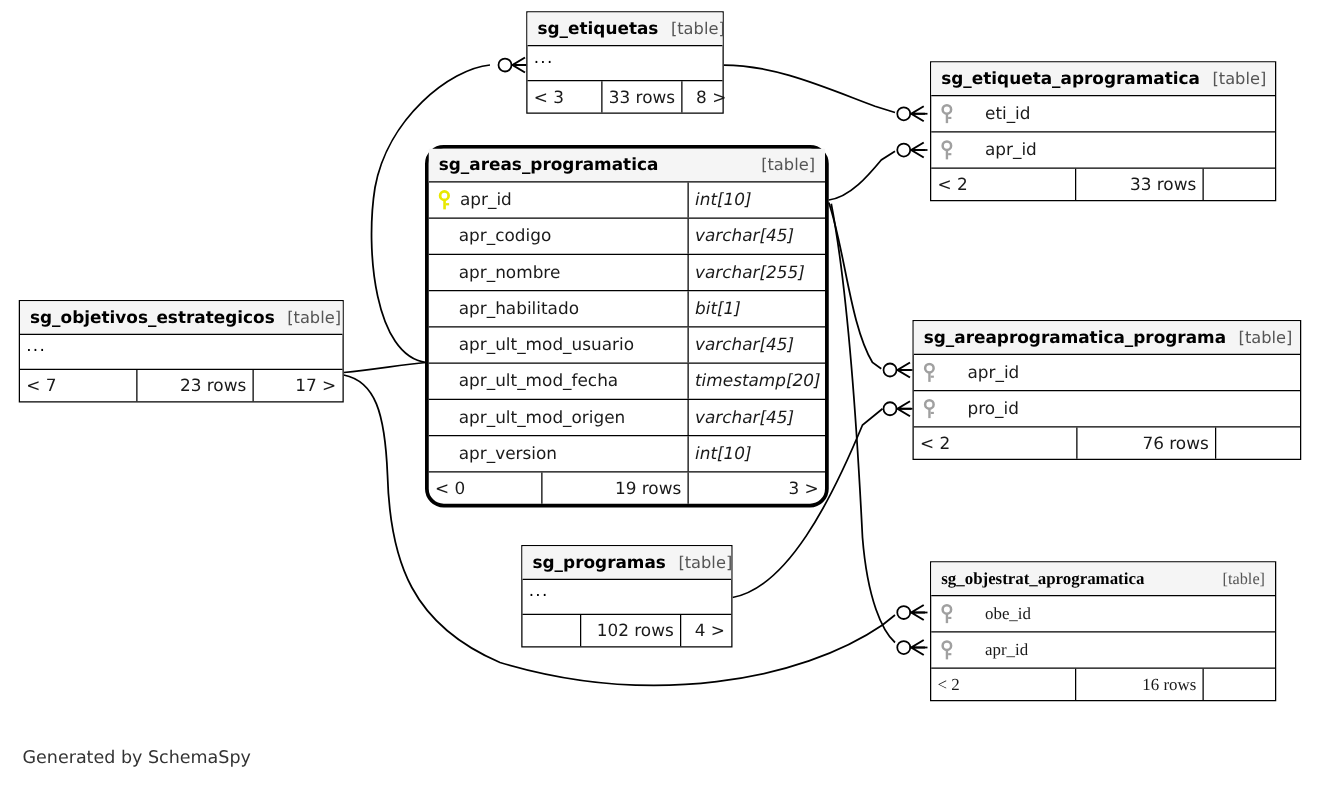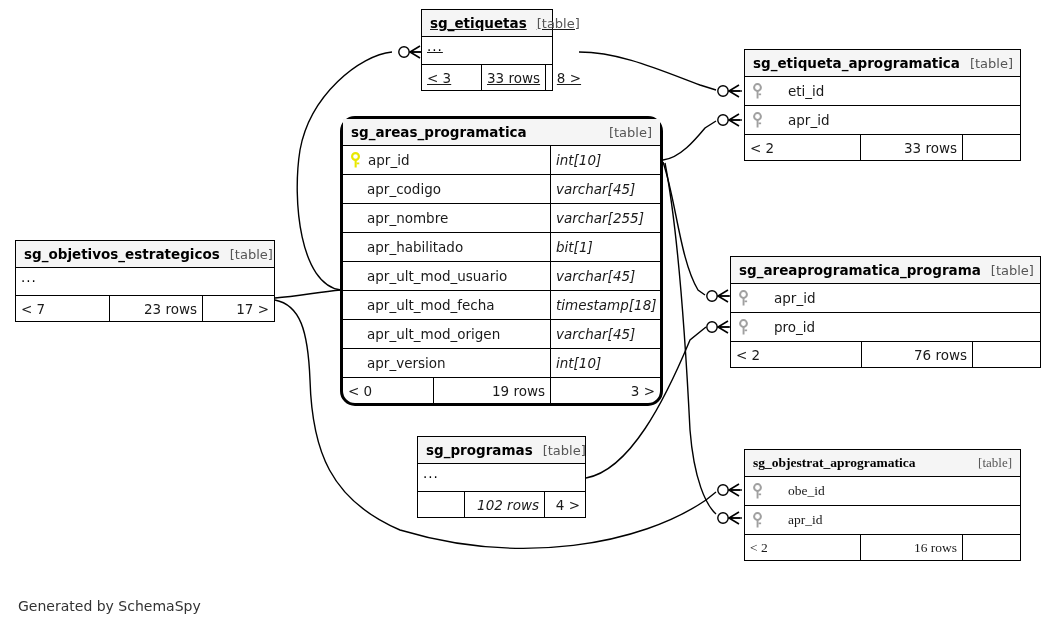--- a/index.html
+++ b/index.html
@@ -168,21 +168,21 @@
     <path d="M739,512 L729,518 L739,524 M731,518 L740,518" stroke="#000" stroke-width="1.6" fill="none"></path>
 
     <path d="M275,298 C300,296 318,292 341,290" stroke="#000" stroke-width="1.4" fill="none"></path>
 
     <path d="M275,300 C300,305 308,330 310,380 C312,450 330,500 400,530 C520,566 640,545 706,500 L716,492" stroke="#000" stroke-width="1.4" fill="none"></path>
     <circle cx="723" cy="490" r="5.2" fill="#fff" stroke="#000" stroke-width="1.4"></circle>
     <path d="M729,490 L742,490" stroke="#000" stroke-width="1.4" fill="none"></path>
     <path d="M739,484 L729,490 L739,496 M731,490 L740,490" stroke="#000" stroke-width="1.6" fill="none"></path>
   </svg>
 
-  <div class="table-box" id="t-etiquetas" style="left:421px; top:9px; width:132px;text-decoration:underline;">
+  <div class="table-box" id="t-etiquetas" style="left:421px; top:9px; width:158px;">
     <div class="tbl-header">
       <span class="tbl-name">sg_etiquetas</span>
       <span class="tbl-type">[table]</span>
     </div>
     <div class="ellipsis-row">...</div>
     <div class="footer-row">
       <div class="foot-cell foot-left" style="flex:0 0 59px;">&lt; 3</div>
       <div class="foot-cell foot-mid" style="flex:1 1 auto;">33 rows</div>
       <div class="foot-cell foot-right" style="flex:0 0 41px;">8 &gt;</div>
     </div>
@@ -269,21 +269,21 @@
       <div class="col-name indent">
         <span class="col-label">apr_ult_mod_usuario</span>
       </div>
       <div class="col-type">varchar[45]</div>
     </div>
 
     <div class="col-row">
       <div class="col-name indent">
         <span class="col-label">apr_ult_mod_fecha</span>
       </div>
-      <div class="col-type">timestamp[18]</div>
+      <div class="col-type">timestamp[20]</div>
     </div>
 
     <div class="col-row">
       <div class="col-name indent">
         <span class="col-label">apr_ult_mod_origen</span>
       </div>
       <div class="col-type">varchar[45]</div>
     </div>
 
     <div class="col-row">
@@ -350,21 +350,21 @@
   </div>
 
   <div class="table-box" id="t-programas" style="left:417px; top:436px; width:169px;">
     <div class="tbl-header">
       <span class="tbl-name">sg_programas</span>
       <span class="tbl-type">[table]</span>
     </div>
     <div class="ellipsis-row">...</div>
     <div class="footer-row">
       <div class="foot-cell foot-left" style="flex:0 0 46px;"></div>
-      <div class="foot-cell foot-mid" style="flex:1 1 auto;font-style:italic;">102 rows</div>
+      <div class="foot-cell foot-mid" style="flex:1 1 auto;">102 rows</div>
       <div class="foot-cell foot-right" style="flex:0 0 41px;">4 &gt;</div>
     </div>
   </div>
 
   <div class="table-box" id="t-objestrat" style="left:744px; top:449px; width:277px;font-family:Liberation Serif, serif;">
     <div class="tbl-header">
       <span class="tbl-name">sg_objestrat_aprogramatica</span>
       <span class="tbl-type">[table]</span>
     </div>
     <div class="col-row">

